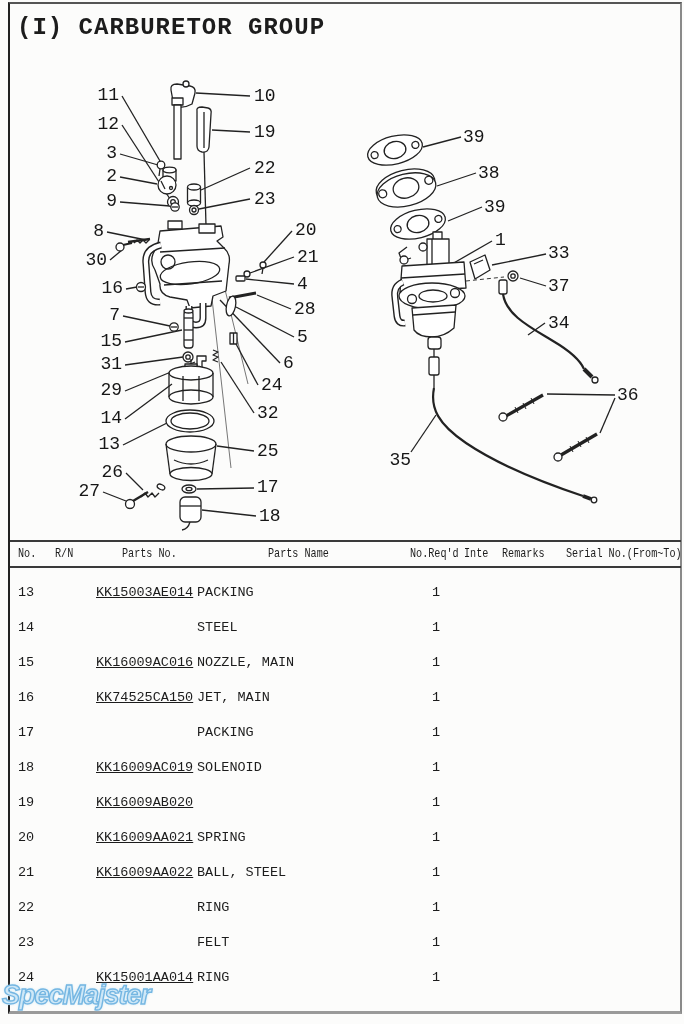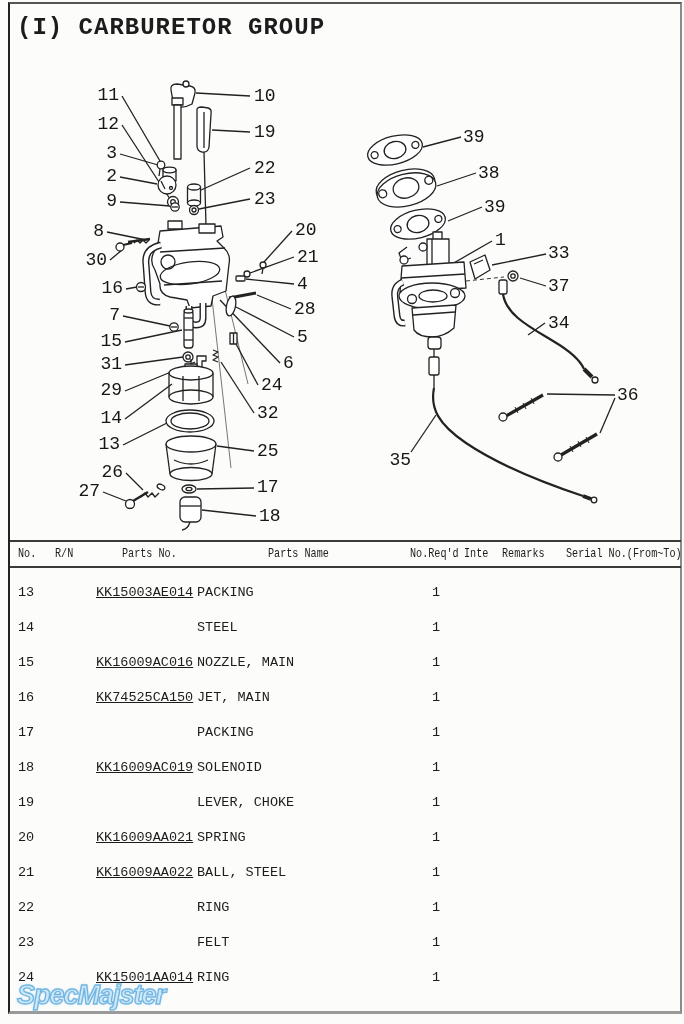--- a/index.html
+++ b/index.html
@@ -24,21 +24,21 @@
     border-top:2px solid #3a3a3a;border-bottom:2px solid #3a3a3a;font-size:13px;
   }
   .thead span{position:absolute;top:0;transform:scaleX(0.78);transform-origin:left center;white-space:pre;}
   .h-no{left:8px;} .h-rn{left:45px;} .h-pn{left:112px;} .h-nm{left:258px;}
   .h-req{left:400px;} .h-inte{left:454px;} .h-rem{left:492px;} .h-ser{left:556px;}
   .tbody{position:absolute;left:0;top:0;width:684px;height:1024px;}
   .trow{position:absolute;left:0;width:684px;height:35px;line-height:35px;font-size:13.5px;}
   .trow span{position:absolute;top:0;white-space:pre;}
   .c-no{left:18px;} .c-pn{left:96px;text-decoration:underline;} .c-nm{left:197px;text-align:right;} .c-qty{left:432px;}
   .watermark{
-    position:absolute;left:17px;top:980px;z-index:5;
+    position:absolute;left:2px;top:980px;z-index:5;
     font-family:"Liberation Sans","DejaVu Sans",sans-serif;
     font-weight:bold;font-style:italic;font-size:27px;letter-spacing:-1px;
     color:#cfe8f7;-webkit-text-stroke:1.4px #74b6e2;
     text-shadow:0 1px 0 #ffffff,0 0 3px #a8d8f0;
     text-align:right;
   }
 </style>
 </head>
 <body>
 
@@ -340,21 +340,21 @@
       <span class="c-qty">1</span>
     </div>
     <div class="trow" style="top:750px">
       <span class="c-no">18</span>
       <span class="c-pn">KK16009AC019</span>
       <span class="c-nm">SOLENOID</span>
       <span class="c-qty">1</span>
     </div>
     <div class="trow" style="top:785px">
       <span class="c-no">19</span>
-      <span class="c-nm">LEVER, CHOKE</span>
+      <span class="c-pn">KK16009AB020</span>
       <span class="c-qty">1</span>
     </div>
     <div class="trow" style="top:820px">
       <span class="c-no">20</span>
       <span class="c-pn">KK16009AA021</span>
       <span class="c-nm">SPRING</span>
       <span class="c-qty">1</span>
     </div>
     <div class="trow" style="top:855px">
       <span class="c-no">21</span>

